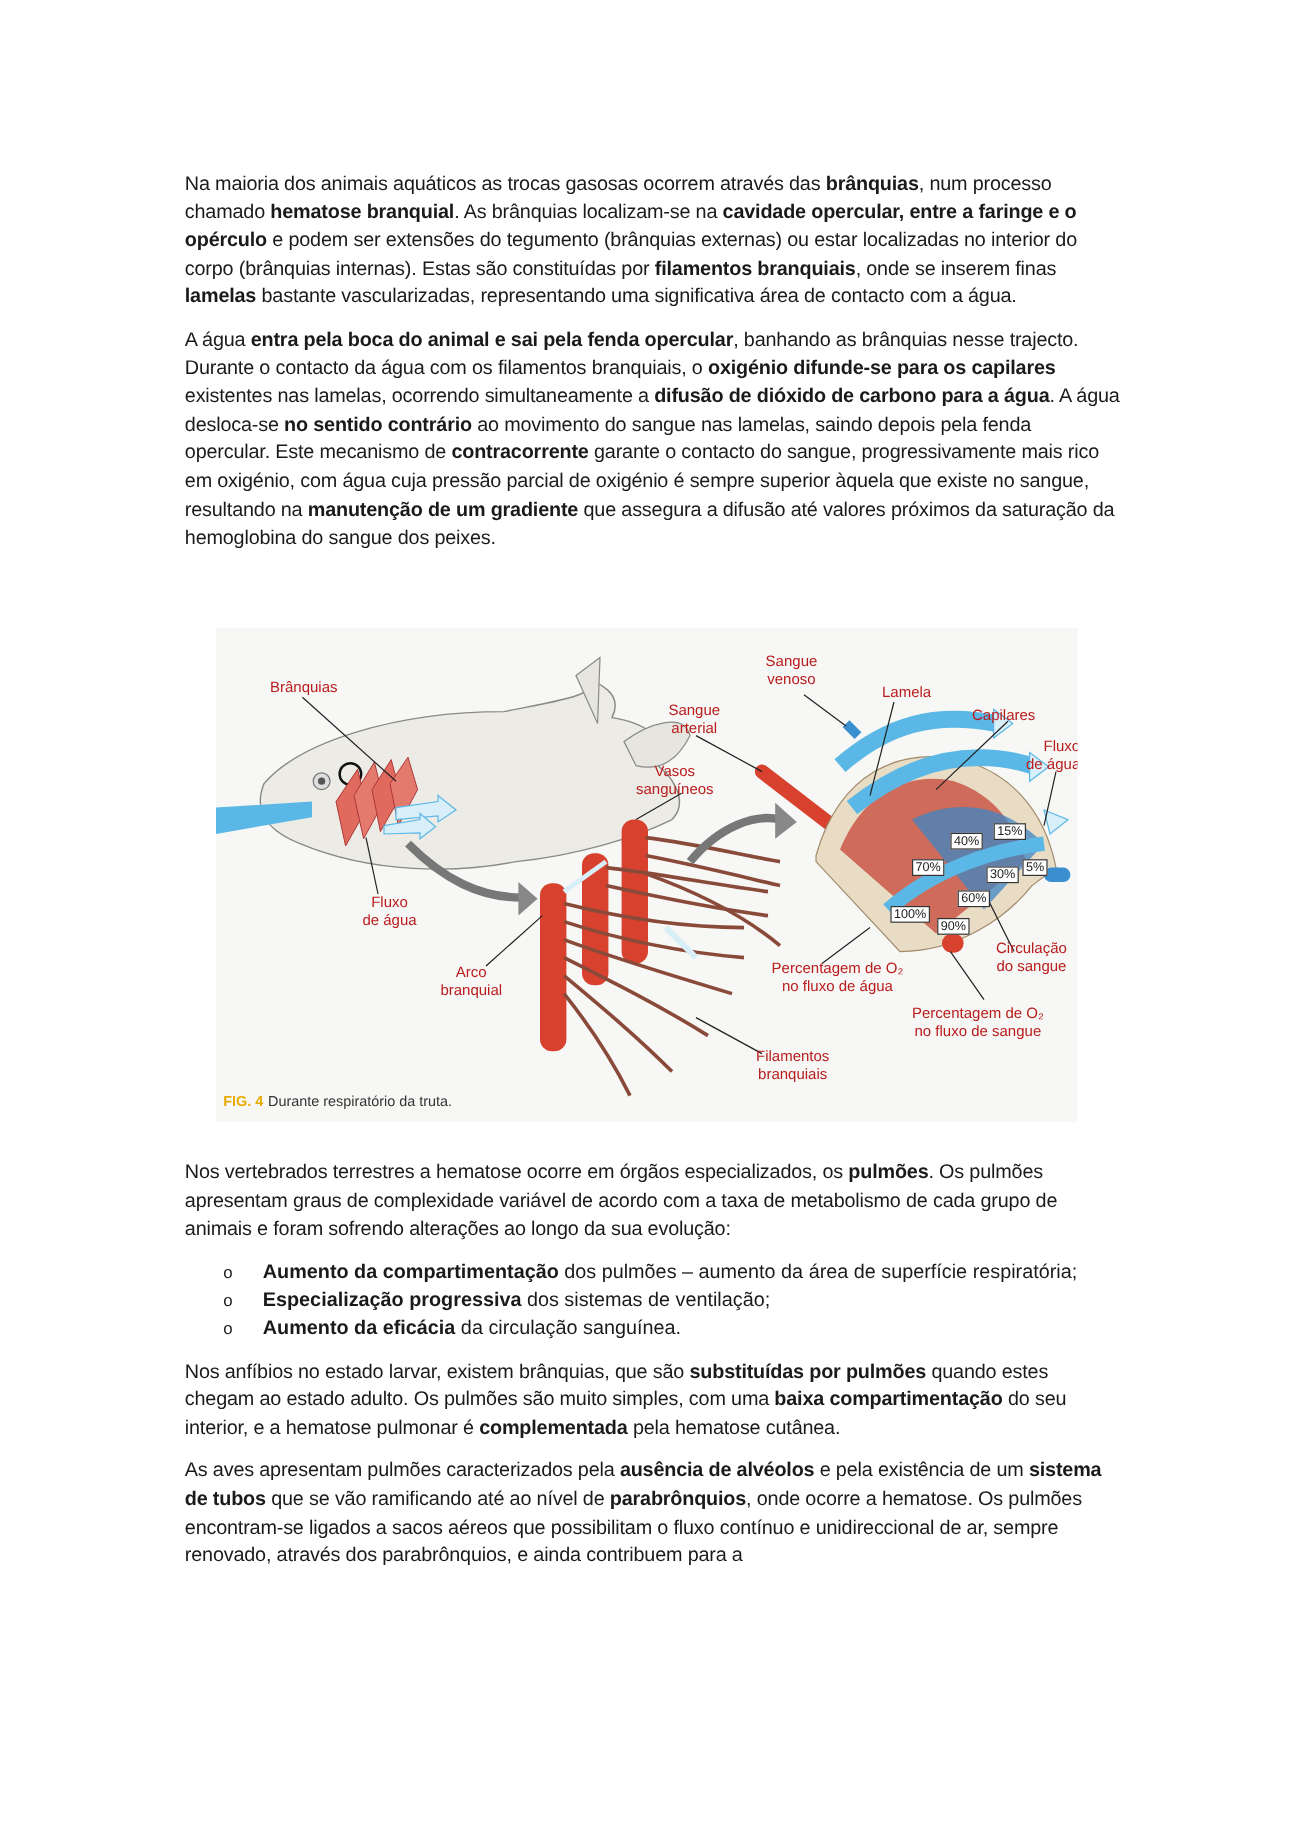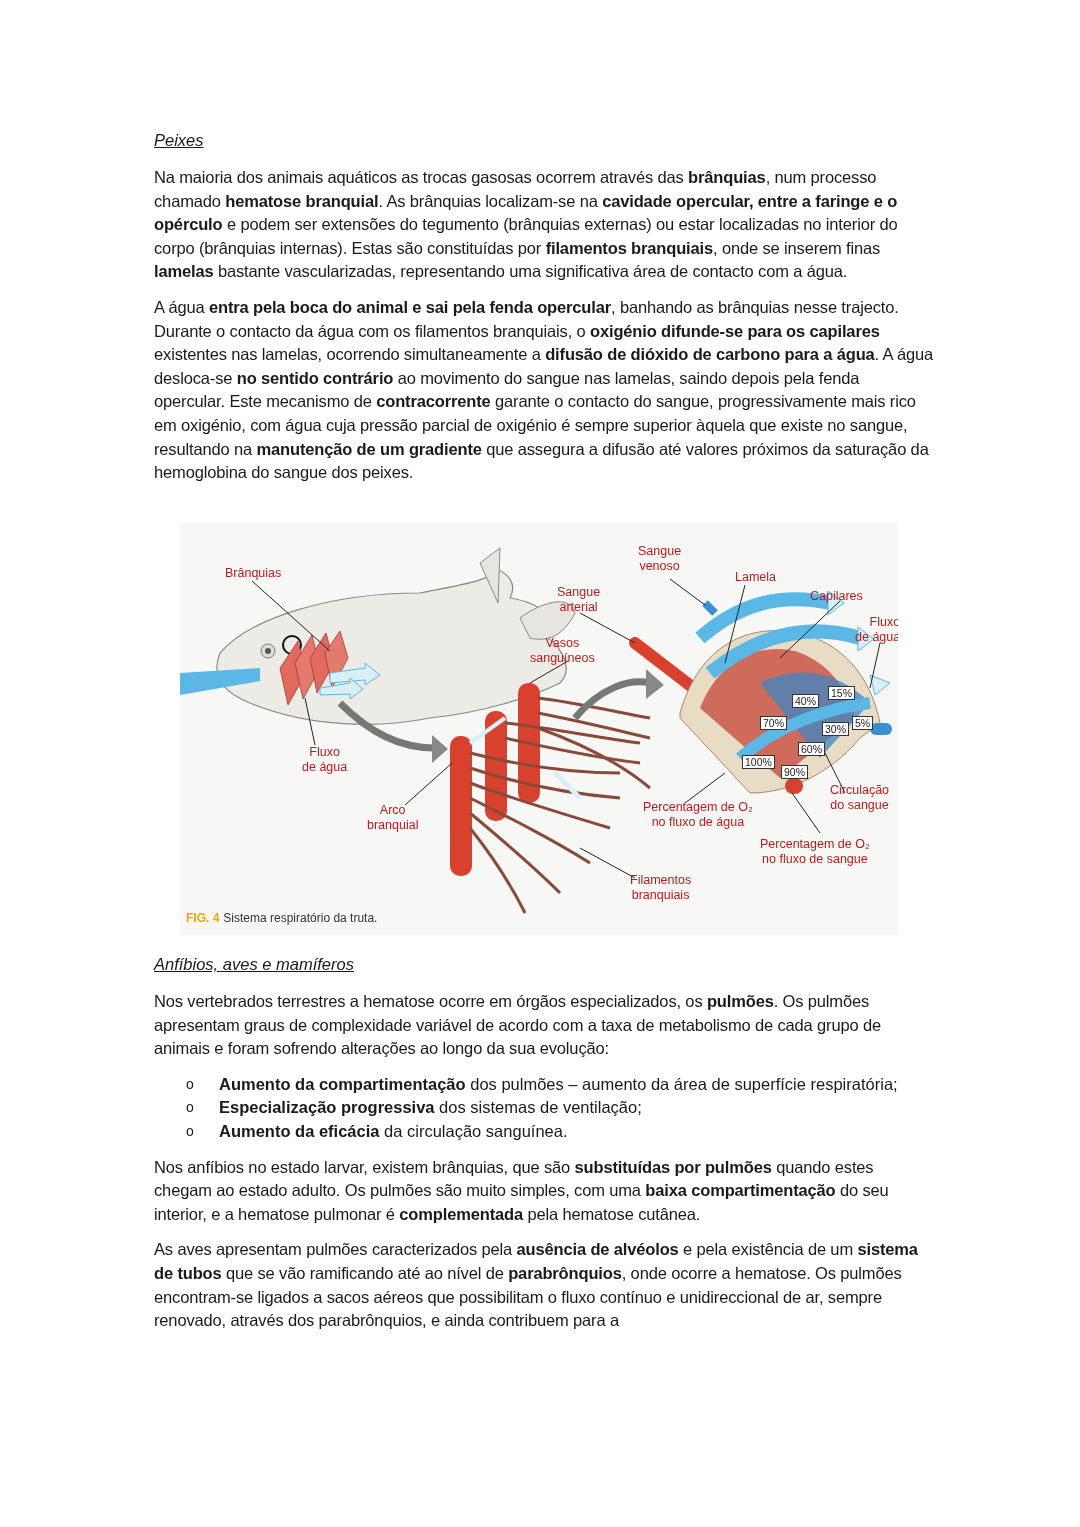--- a/index.html
+++ b/index.html
@@ -19,21 +19,20 @@
   ul.bullets { list-style:none; margin:0; padding:0; }
   ul.bullets li { position:relative; padding-left:65px; font-size:16.5px; line-height:23.6px; }
   ul.bullets li .bullet { position:absolute; left:32px; top:0; font-size:14px; }
   .sec1 { position:absolute; left:154px; top:128px; width:780px; }
   .sec2 { position:absolute; left:154px; top:952px; width:780px; }
 </style>
 </head>
 <body>
 
 <div class="sec1">
-  <p class="heading">Peixes</p>
   <div class="gap-s"></div>
   <p class="body rich"><span>Na maioria dos animais aquáticos as trocas gasosas ocorrem através das </span><b>brânquias</b><span>, num processo chamado </span><b>hematose branquial</b><span>. As brânquias localizam-se na </span><b>cavidade opercular, entre a faringe e o opérculo</b><span> e podem ser extensões do tegumento (brânquias externas) ou estar localizadas no interior do corpo (brânquias internas). Estas são constituídas por </span><b>filamentos branquiais</b><span>, onde se inserem finas </span><b>lamelas</b><span> bastante vascularizadas, representando uma significativa área de contacto com a água.</span></p>
   <div class="gap-m"></div>
   <p class="body rich"><span>A água </span><b>entra pela boca do animal e sai pela fenda opercular</b><span>, banhando as brânquias nesse trajecto. Durante o contacto da água com os filamentos branquiais, o </span><b>oxigénio difunde-se para os capilares</b><span> existentes nas lamelas, ocorrendo simultaneamente a </span><b>difusão de dióxido de carbono para a água</b><span>. A água desloca-se </span><b>no sentido contrário</b><span> ao movimento do sangue nas lamelas, saindo depois pela fenda opercular. Este mecanismo de </span><b>contracorrente</b><span> garante o contacto do sangue, progressivamente mais rico em oxigénio, com água cuja pressão parcial de oxigénio é sempre superior àquela que existe no sangue, resultando na </span><b>manutenção de um gradiente</b><span> que assegura a difusão até valores próximos da saturação da hemoglobina do sangue dos peixes.</span></p>
 </div>
 
 <div class="figure">
   <svg width="718" height="412" viewBox="0 0 718 412">
 
     <g>
@@ -163,26 +162,25 @@
   <div class="pct" style="left:580px;top:193px;">70%</div>
   <div class="pct" style="left:612px;top:171px;">40%</div>
   <div class="pct" style="left:648px;top:163px;">15%</div>
 
   <div class="pct" style="left:601px;top:242px;">90%</div>
   <div class="pct" style="left:618px;top:219px;">60%</div>
   <div class="pct" style="left:642px;top:199px;">30%</div>
   <div class="pct" style="left:672px;top:193px;">5%</div>
 
   <div class="caption">
-    <span class="fig">FIG. 4</span><span>Sistema respiratório da truta.</span>
+    <span class="fig">FIG. 4</span><span>Durante respiratório da truta.</span>
   </div>
 </div>
 
 <div class="sec2">
-  <p class="heading">Anfíbios, aves e mamíferos</p>
   <div class="gap-s"></div>
   <p class="body rich"><span>Nos vertebrados terrestres a hematose ocorre em órgãos especializados, os </span><b>pulmões</b><span>. Os pulmões apresentam graus de complexidade variável de acordo com a taxa de metabolismo de cada grupo de animais e foram sofrendo alterações ao longo da sua evolução:</span></p>
   <div class="gap-m"></div>
   <ul class="bullets">
     <li><span class="bullet">o</span><b>Aumento da compartimentação</b><span> dos pulmões – aumento da área de superfície respiratória;</span></li>
     <li><span class="bullet">o</span><b>Especialização progressiva</b><span> dos sistemas de ventilação;</span></li>
     <li><span class="bullet">o</span><b>Aumento da eficácia</b><span> da circulação sanguínea.</span></li>
   </ul>
   <div class="gap-m"></div>
   <p class="body rich"><span>Nos anfíbios no estado larvar, existem brânquias, que são </span><b>substituídas por pulmões</b><span> quando estes chegam ao estado adulto. Os pulmões são muito simples, com uma </span><b>baixa compartimentação</b><span> do seu interior, e a hematose pulmonar é </span><b>complementada</b><span> pela hematose cutânea.</span></p>

